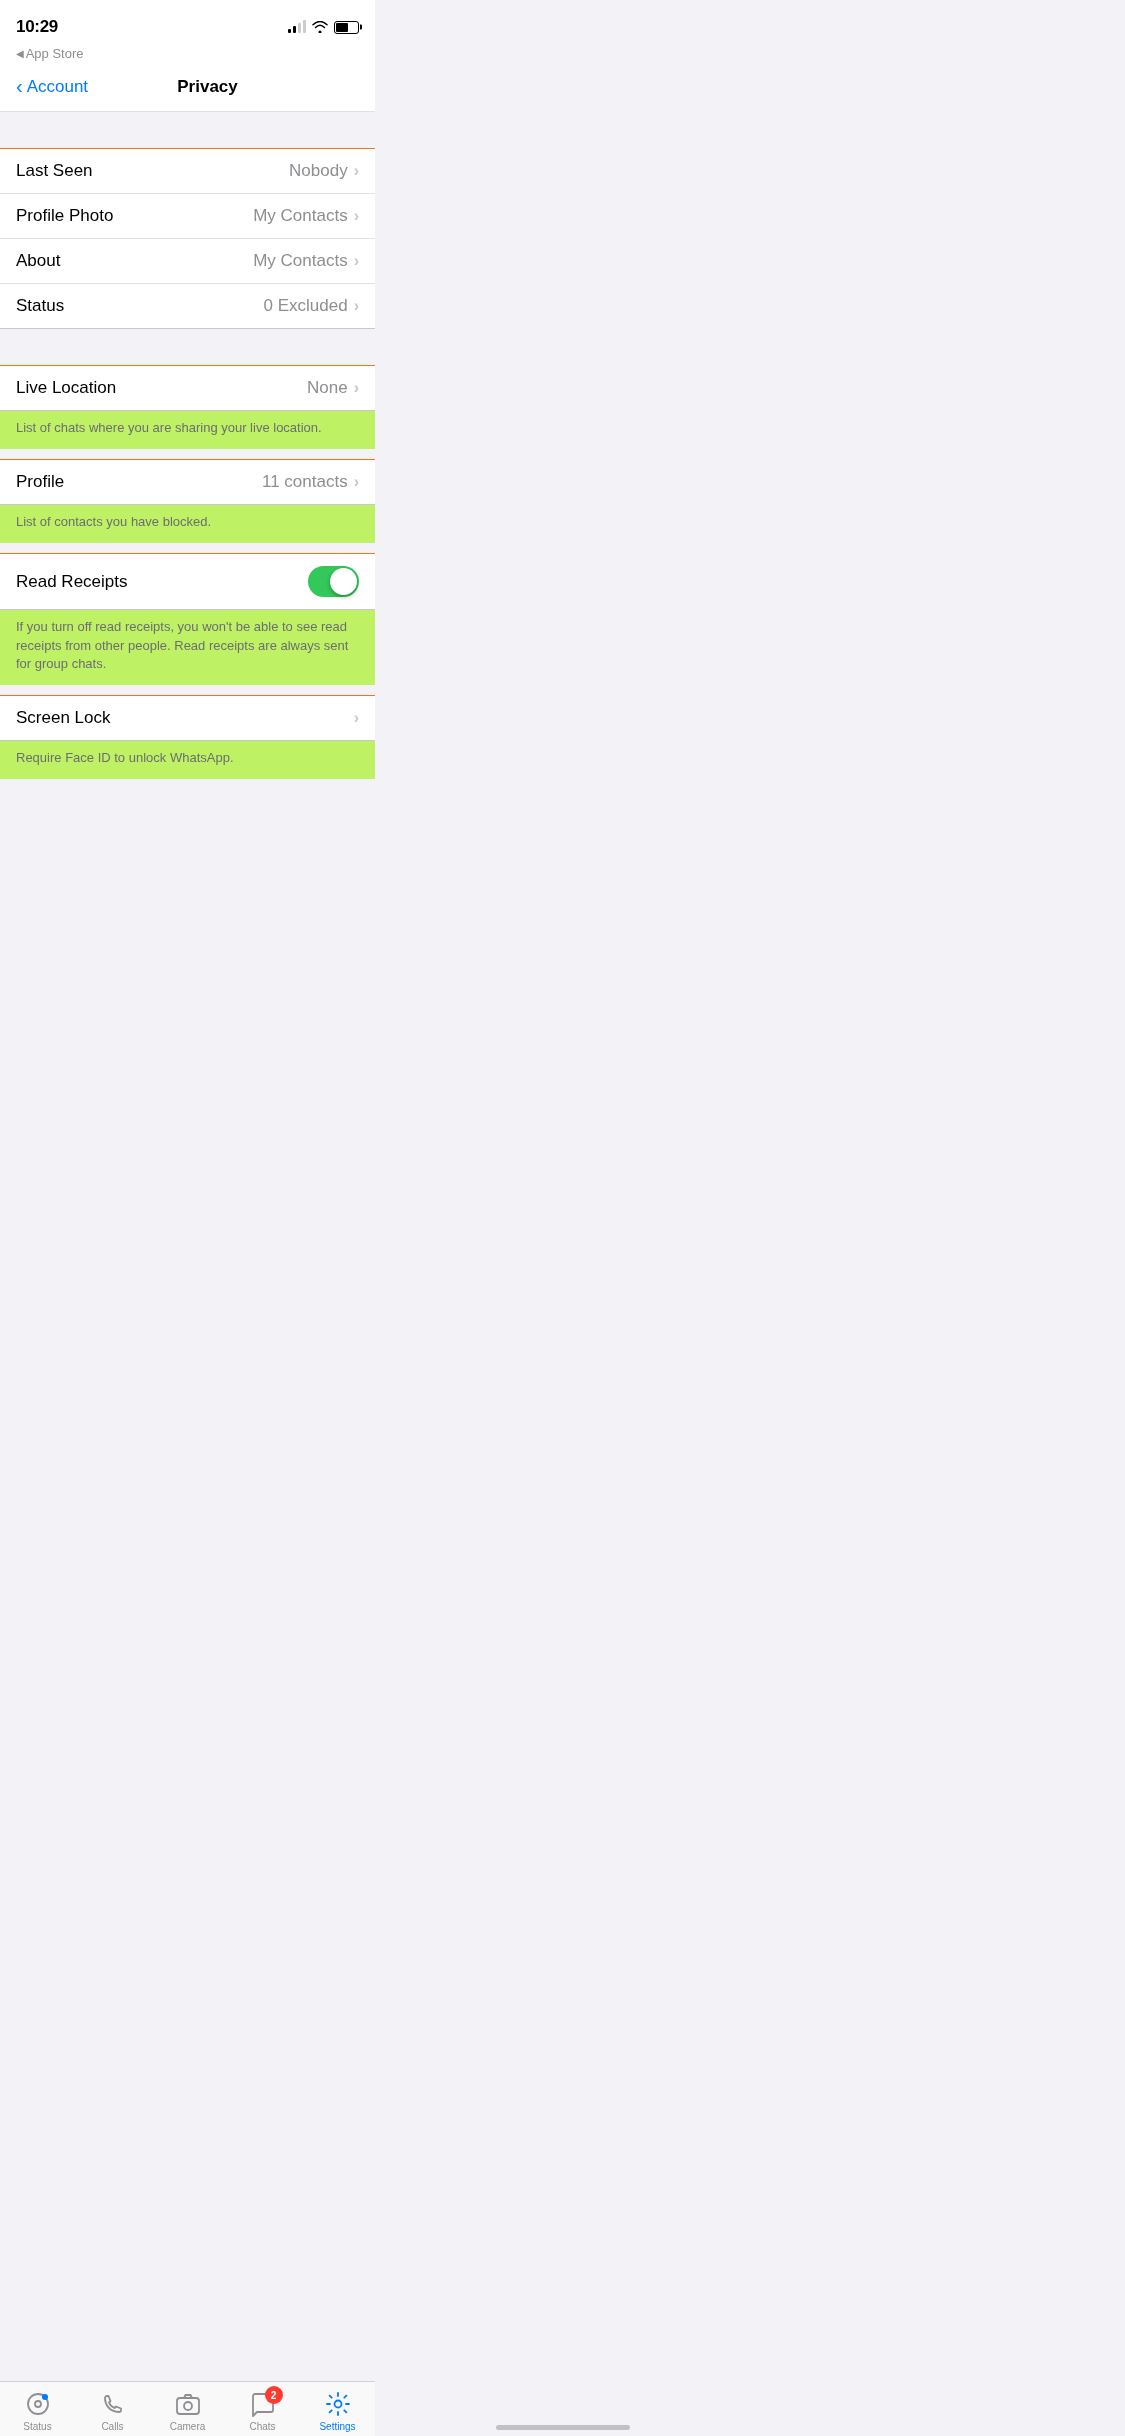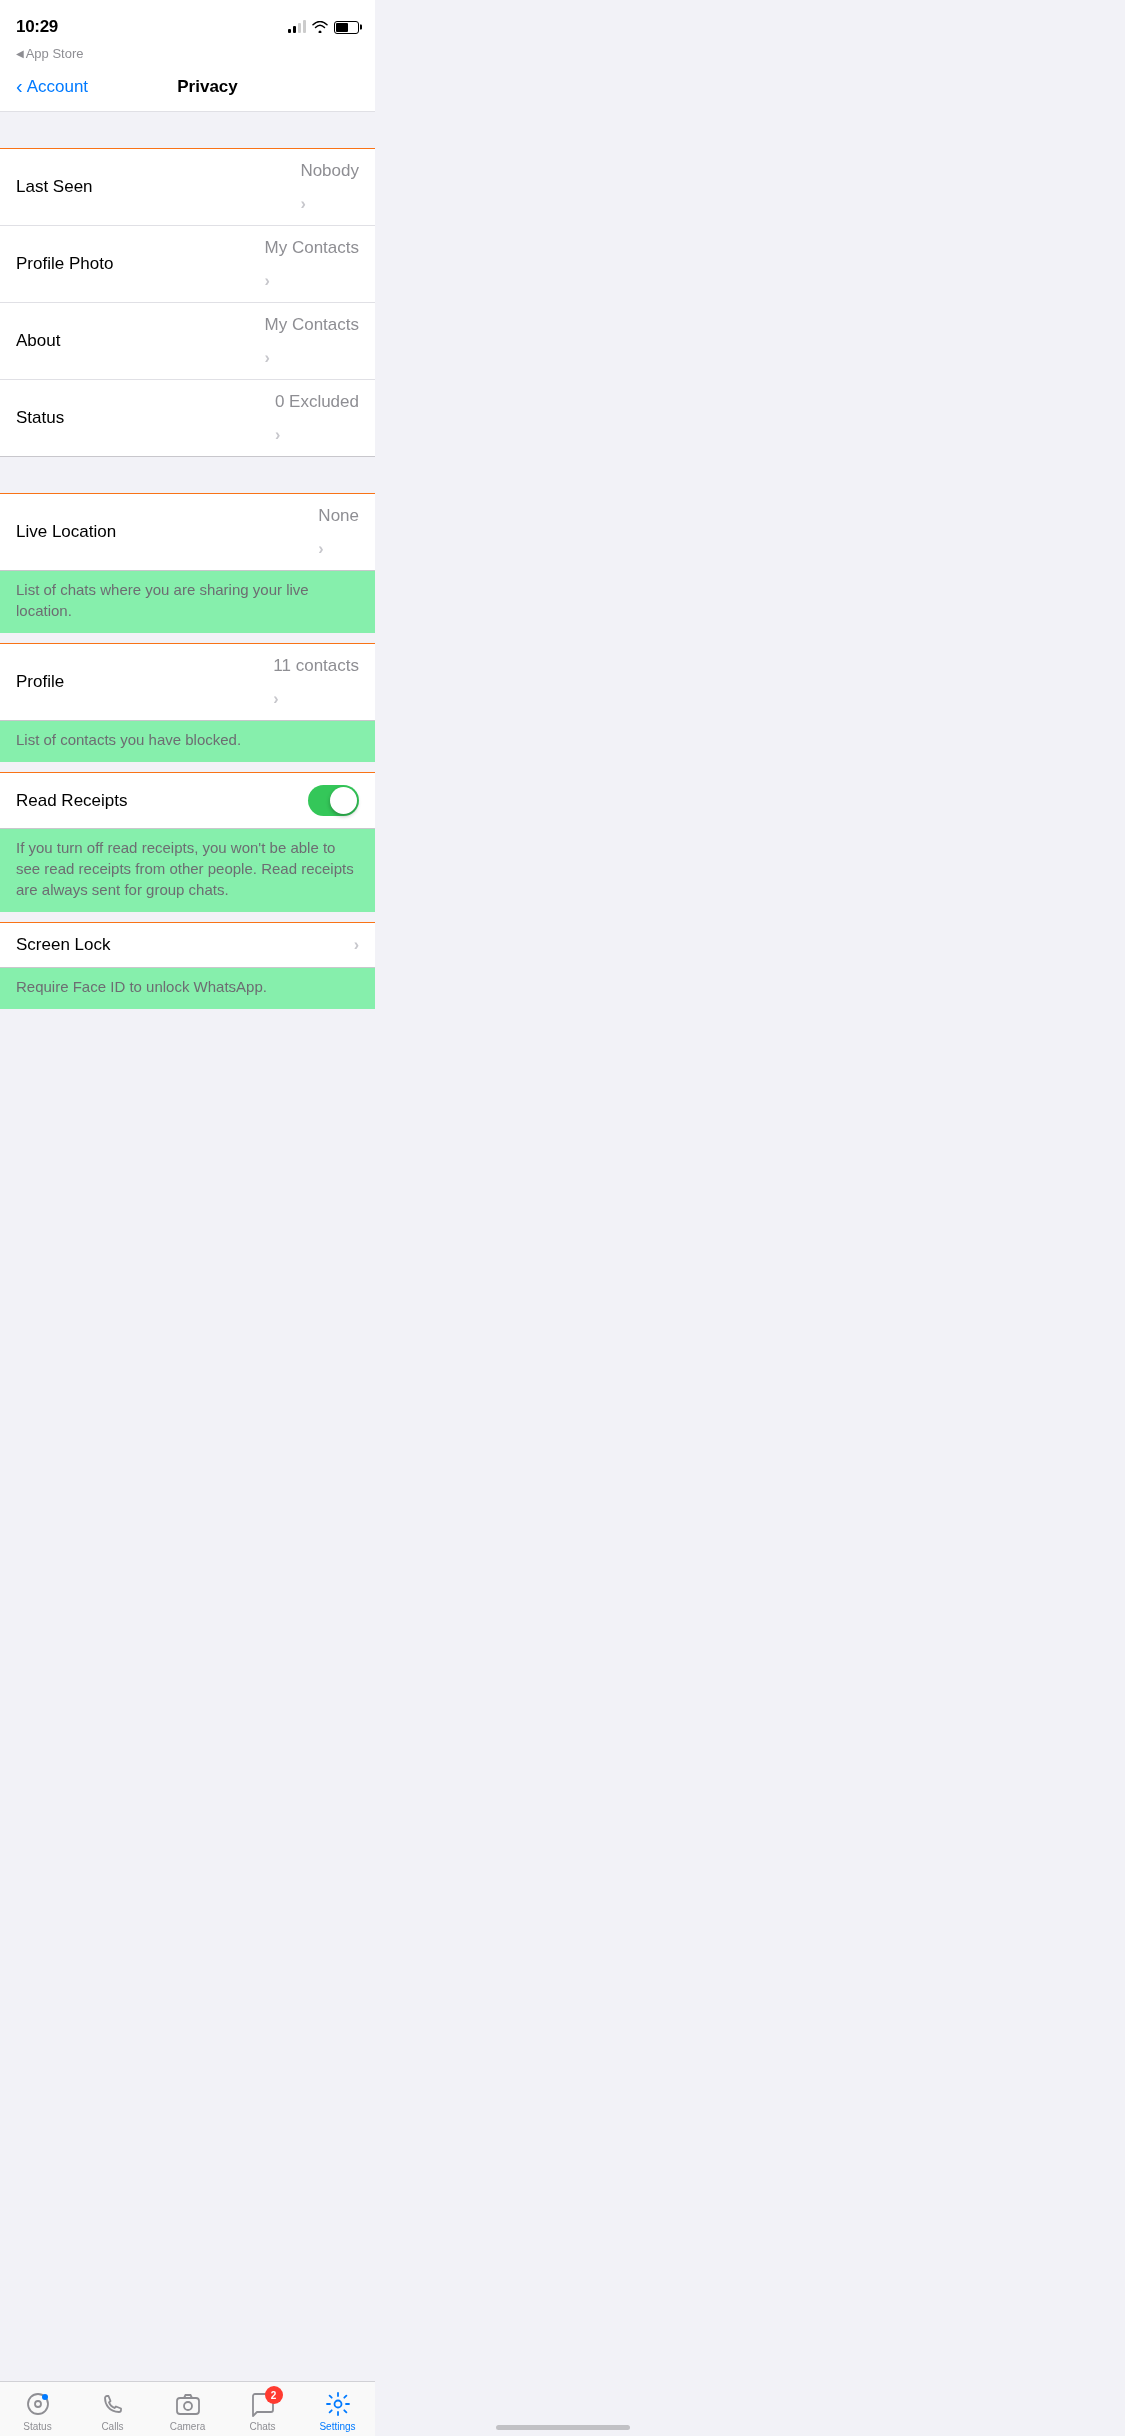--- a/index.html
+++ b/index.html
@@ -148,39 +148,38 @@
     }
     .settings-row:last-child {
       border-bottom: none;
     }
     .row-label {
       font-size: 17px;
       color: #000;
     }
     .row-value-container {
       display: flex;
-      align-items: flex-start;
-      gap: 14px;
-      flex-direction: column;
+      align-items: center;
+      gap: 6px;
     }
     .row-value {
       font-size: 17px;
       color: #8e8e93;
     }
     .chevron-right {
       color: #c7c7cc;
       font-size: 16px;
       font-weight: 600;
     }
 
     
     .description-row {
-      background: #86efac;
+      background: #bef264;
       padding: 8px 16px 12px;
-      font-size: 15px;
+      font-size: 13px;
       color: #6d6d72;
       line-height: 1.4;
     }
 
     
     .toggle {
       width: 51px;
       height: 31px;
       background: #34c759;
       border-radius: 16px;

